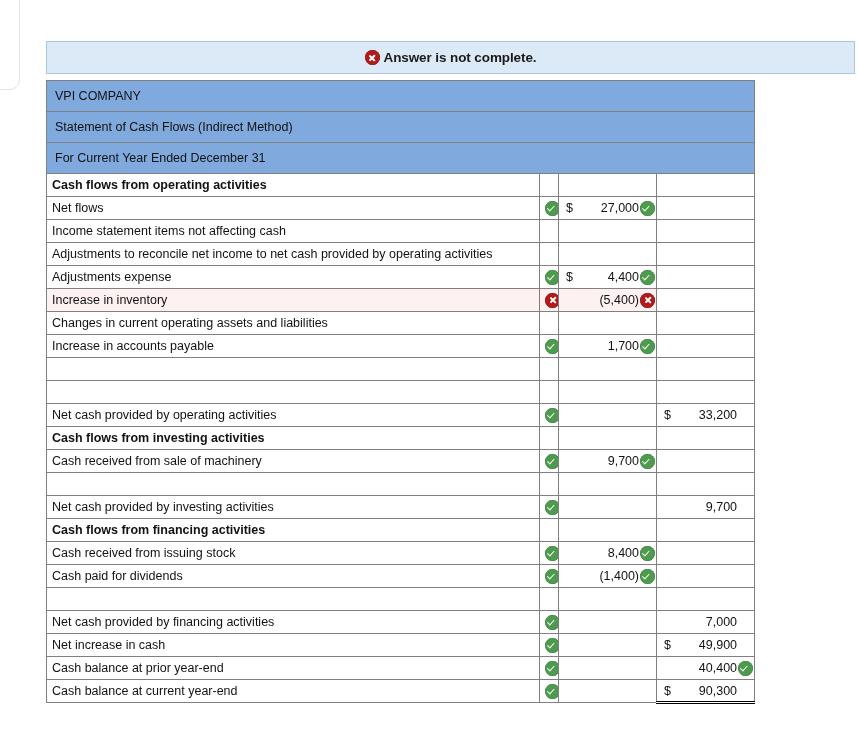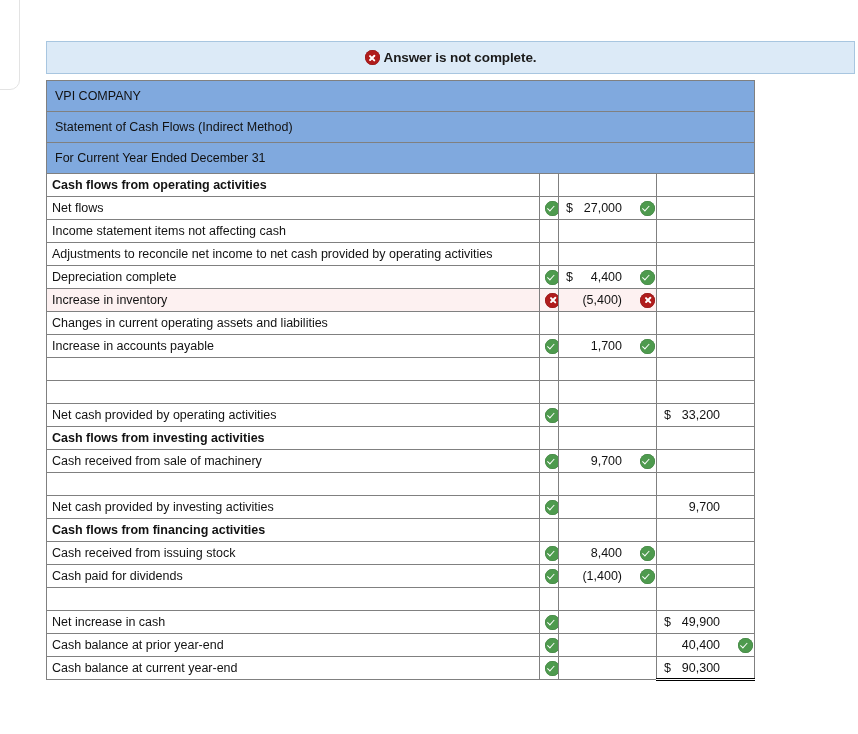--- a/index.html
+++ b/index.html
@@ -143,21 +143,21 @@
     width: 100%;
   }
   .cellwrap .cur {
     flex: 0 0 auto;
     padding-left: 2px;
     font-size: 12.5px;
   }
   .cellwrap .num {
     flex: 1 1 auto;
     text-align: right;
-    padding-right: 17px;
+    padding-right: 0;
     font-size: 12.5px;
   }
   .cellwrap .mk {
     flex: 0 0 auto;
     width: 17px;
     display: flex;
     align-items: center;
     justify-content: center;
   }
 
@@ -293,21 +293,21 @@
             <div class="cellwrap">
               <span class="cur"></span>
               <span class="num"></span>
               <span class="mk"></span>
             </div>
           </td>
         </tr>
         <tr>
           <td>
             <div class="lblwrap">
-              <span class="txt">Depreciation complete</span>
+              <span class="txt">Adjustments expense</span>
             </div>
           </td>
           <td><span class="ico check"></span></td>
           <td>
             <div class="cellwrap">
               <span class="cur">$</span>
               <span class="num">4,400</span>
               <span class="mk">
                 <span class="ico check"></span>
               </span>
@@ -635,20 +635,42 @@
             <div class="cellwrap">
               <span class="cur"></span>
               <span class="num"></span>
               <span class="mk"></span>
             </div>
           </td>
         </tr>
         <tr>
           <td>
             <div class="lblwrap">
+              <span class="txt">Net cash provided by financing activities</span>
+            </div>
+          </td>
+          <td><span class="ico check"></span></td>
+          <td class="topline">
+            <div class="cellwrap">
+              <span class="cur"></span>
+              <span class="num"></span>
+              <span class="mk"></span>
+            </div>
+          </td>
+          <td class="topline">
+            <div class="cellwrap">
+              <span class="cur"></span>
+              <span class="num">7,000</span>
+              <span class="mk"></span>
+            </div>
+          </td>
+        </tr>
+        <tr>
+          <td>
+            <div class="lblwrap">
               <span class="txt">Net increase in cash</span>
             </div>
           </td>
           <td><span class="ico check"></span></td>
           <td>
             <div class="cellwrap">
               <span class="cur"></span>
               <span class="num"></span>
               <span class="mk"></span>
             </div>

